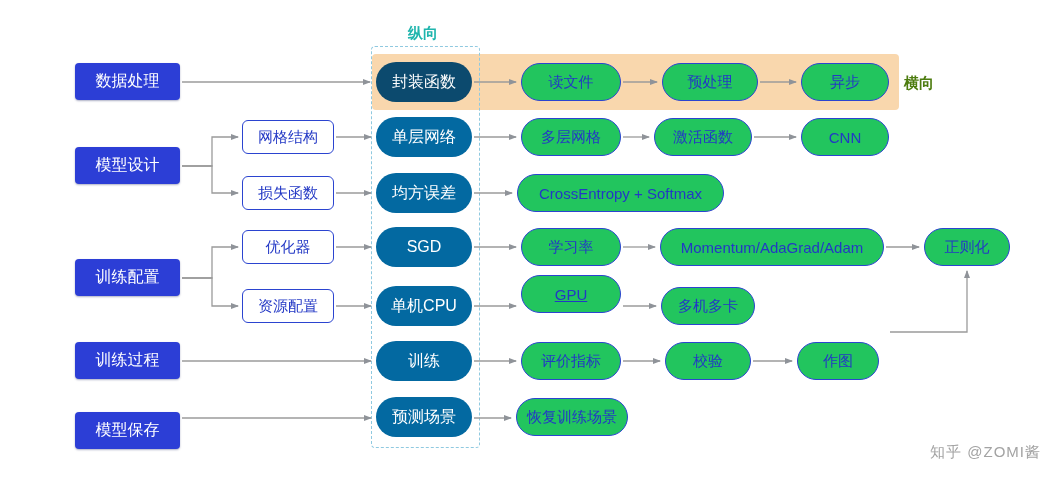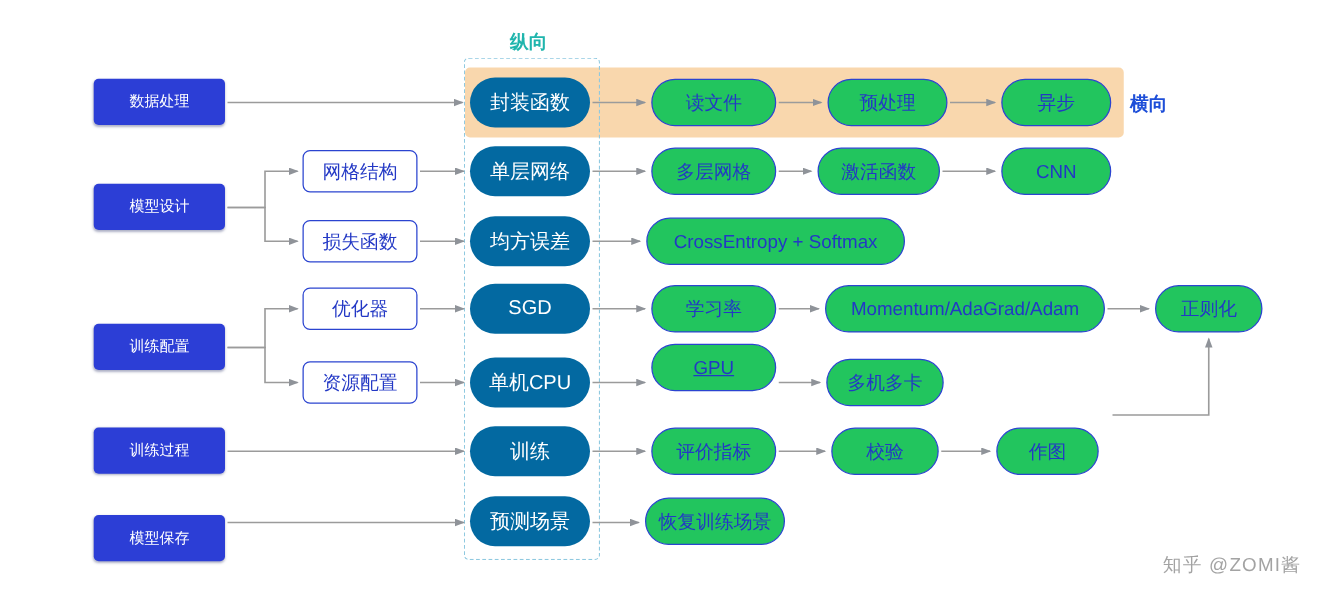--- a/index.html
+++ b/index.html
@@ -12,37 +12,37 @@
     position:absolute;left:372px;top:54px;width:527px;height:56px;
     background:#f9d7ad;border-radius:4px;z-index:0;
   }
   
   .dashed-box{
     position:absolute;left:371px;top:46px;width:107px;height:400px;
     border:1.5px dashed #8fc9e0;border-radius:4px;z-index:1;background:transparent;
   }
   .axis-lbl{position:absolute;z-index:4;font-size:15px;font-weight:bold;}
   .axis-lbl.teal{color:#1fb5ad;}
-  .axis-lbl.orange{color:#1d4ed8;}
+  .axis-lbl.orange{color:#4d7c0f;}
   .node{
     position:absolute;z-index:2;display:flex;align-items:center;justify-content:center;
     box-sizing:border-box;white-space:nowrap;
   }
   .stage{
     width:105px;height:37px;background:#2c3ed6;color:#ffffff;border-radius:4px;
-    font-size:12px;box-shadow:0 1px 2px rgba(20,30,90,.35);
+    font-size:16px;box-shadow:0 1px 2px rgba(20,30,90,.35);
   }
   .sub{
     width:92px;height:34px;background:#ffffff;border:1.5px solid #2b44d0;color:#2338c5;
     border-radius:6px;font-size:15px;
   }
   .pill{
     width:96px;height:40px;background:#0369a1;color:#ffffff;border-radius:20px;font-size:16px;
   }
-  .pill.dark{background:#0369a1;}
+  .pill.dark{background:#0c4a6e;}
   .wpill{
     height:38px;background:#22c55e;border:1.5px solid #2b44d0;color:#2338c5;
     border-radius:19px;font-size:15px;padding:0 10px;
   }
   .wires{position:absolute;left:0;top:0;z-index:3;pointer-events:none;}
   .watermark{
     position:absolute;right:20px;top:443px;z-index:4;color:#a3a3a3;font-size:15px;
     letter-spacing:1px;
   }
 </style>

